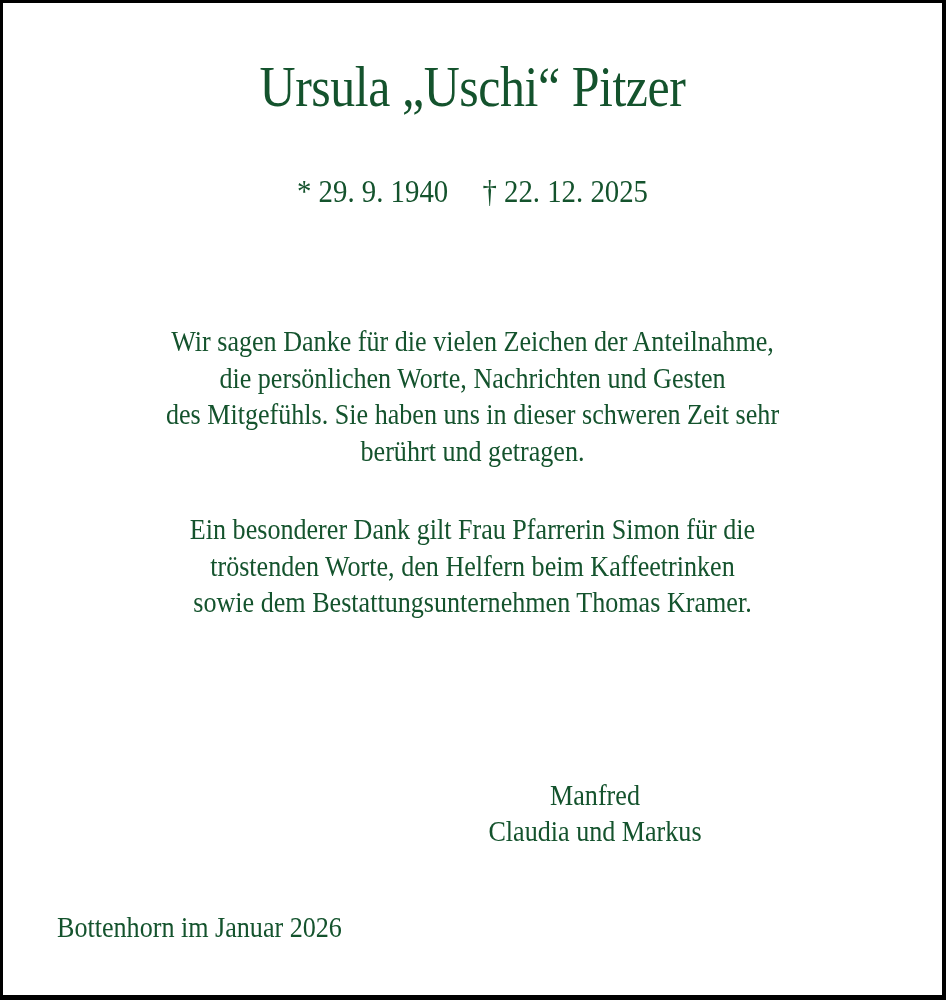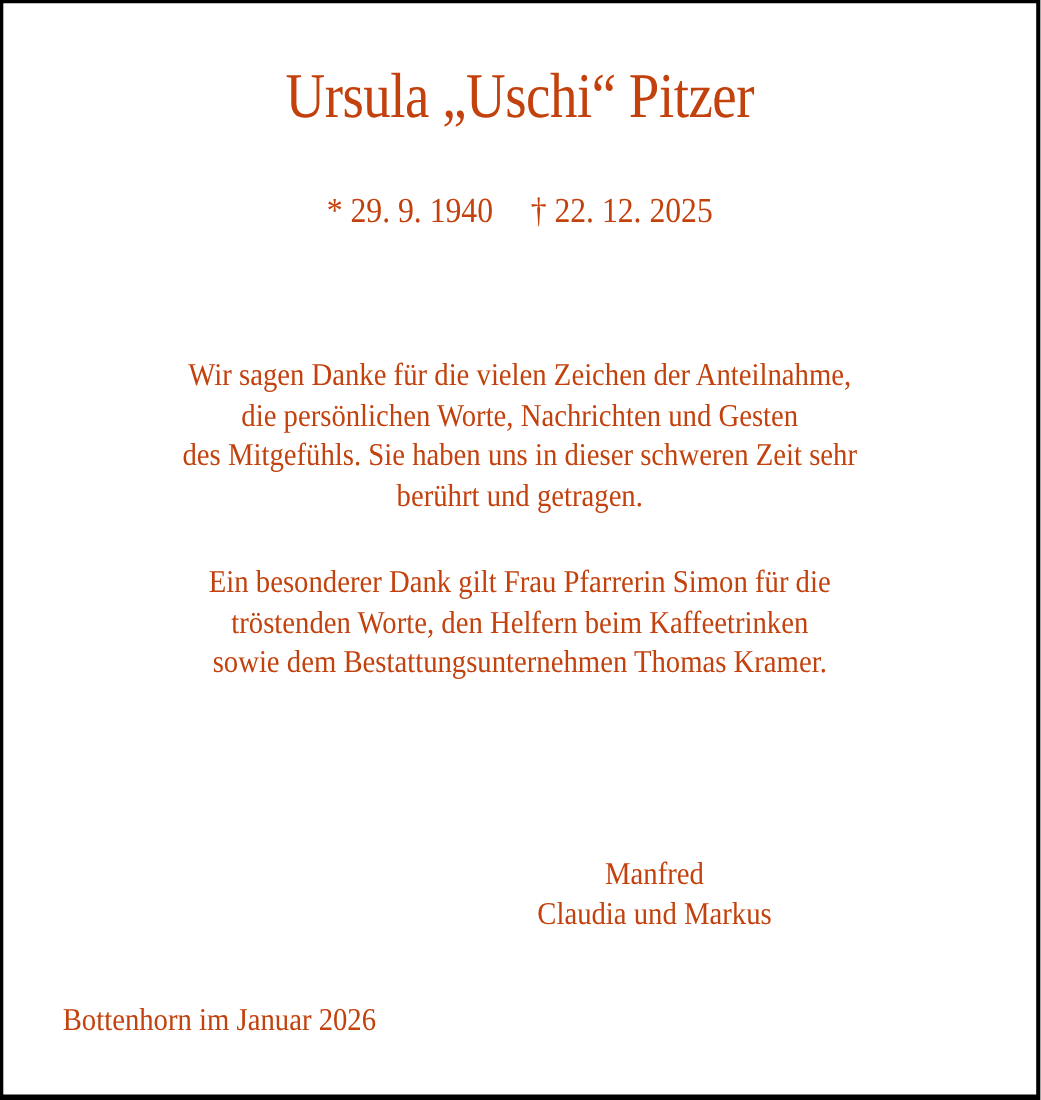--- a/index.html
+++ b/index.html
@@ -16,21 +16,21 @@
       position: relative;
       box-sizing: border-box;
       width: 946px;
       height: 1000px;
       background: #ffffff;
       border-top: 3px solid #000000;
       border-left: 3px solid #000000;
       border-right: 4px solid #000000;
       border-bottom: 5px solid #000000;
       font-family: "Liberation Serif", "DejaVu Serif", serif;
-      color: #c2410c;
+      color: #14532d;
     }
     .name {
       position: absolute;
       left: 0; right: 0;
       top: 52px;
       text-align: center;
       font-size: 58px;
       line-height: 64px;
       letter-spacing: -0.5px;
       transform: scaleX(0.86);

